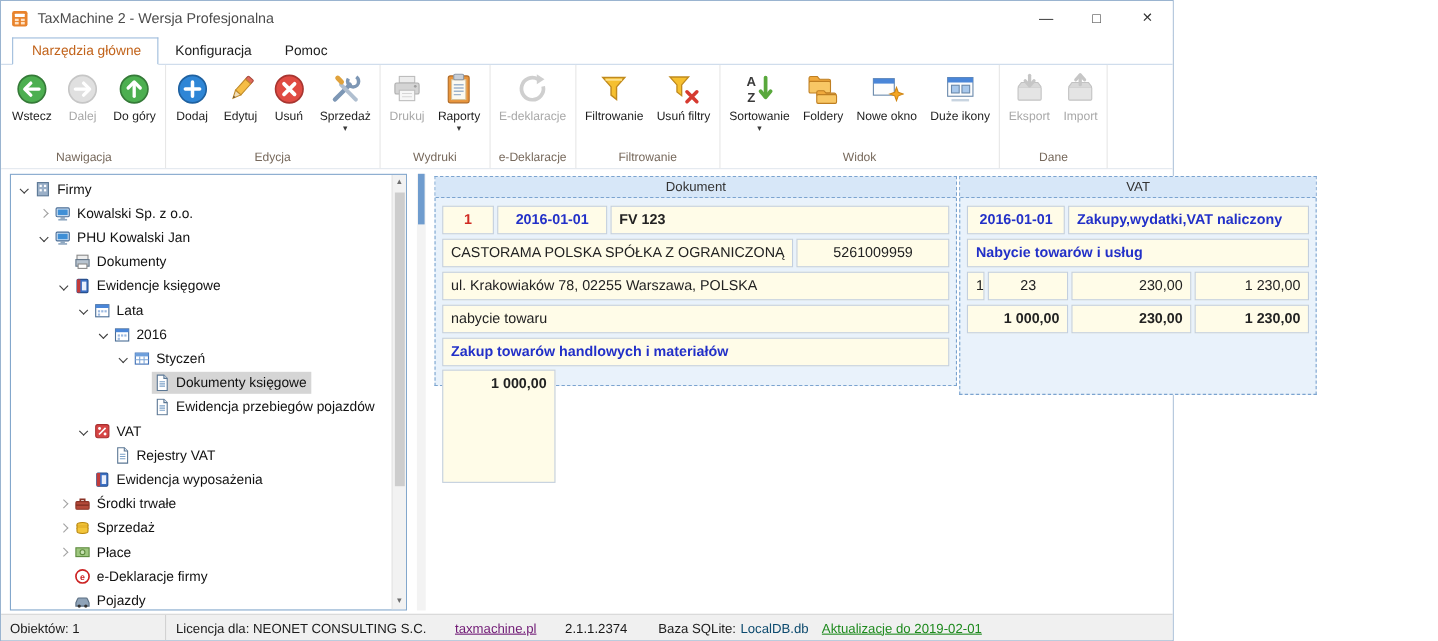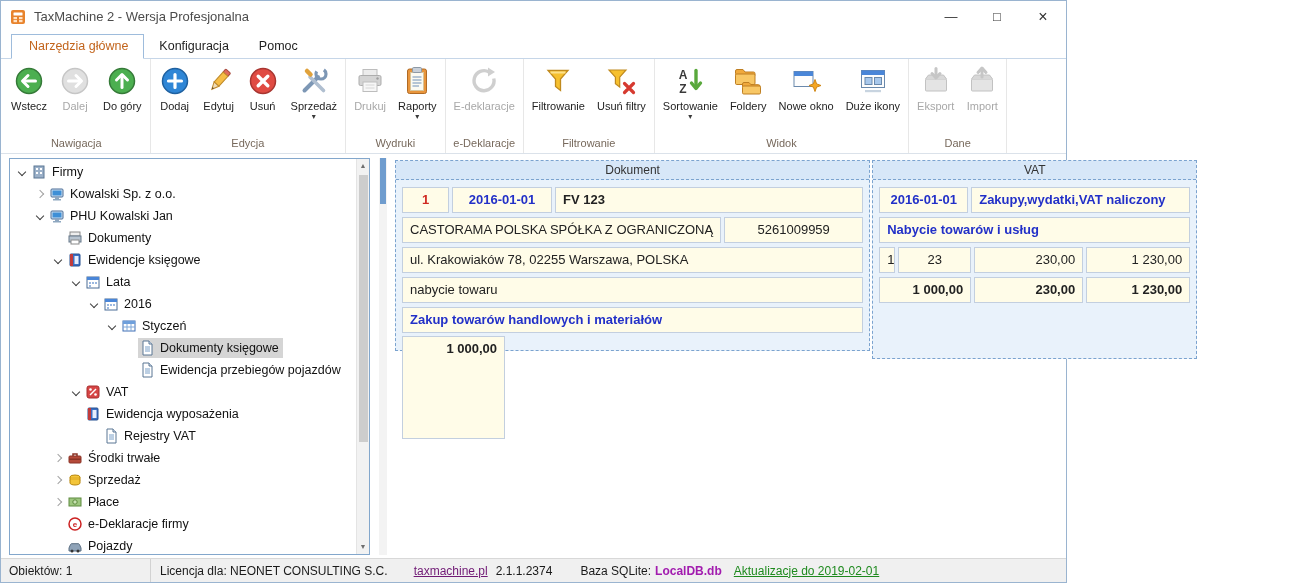--- a/index.html
+++ b/index.html
@@ -81,23 +81,23 @@
   .w-vdate { width:89px; flex:0 0 89px; }
   .vgrid { display:grid; grid-template-columns:1fr 73px 109px 104px; gap:3px; margin-bottom:4px; }
   .vgrid:last-child { margin-bottom:0; }
   .span2 { grid-column:1 / span 2; }
 
   
   .statusbar { height:24px; flex:0 0 24px; background:#f0f0f0; border-top:1px solid #d8d8d8; display:flex; align-items:center; font-size:12px; color:#1a1a1a; }
   .sb-objects { width:150px; padding-left:8px; border-right:1px solid #d2d2d2; align-self:stretch; display:flex; align-items:center; }
   .sb-license { padding-left:9px; }
   .sb-link { color:#701a75; text-decoration:underline; margin-left:26px; cursor:pointer; }
-  .sb-version { margin-left:8px; }
+  .sb-version { margin-left:26px; }
   .sb-db { margin-left:28px; }
-  .sb-dbvalue { color:#a21caf; font-weight:bold; margin-left:4px; }
+  .sb-dbvalue { color:#0c4a6e; font-weight:normal; margin-left:4px; }
   .sb-updates { color:#1e8a1e; text-decoration:underline; margin-left:12px; cursor:pointer; }
 </style>
 </head>
 <body>
 
 <div class="window">
 
   <div class="titlebar">
     <span class="logo">
       <svg viewBox="0 0 16 16">
@@ -503,44 +503,44 @@
                 <svg viewBox="0 0 16 16">
                   <rect x="2" y="2" width="12" height="12" rx="2" fill="#d64545" stroke="#a82f2f"></rect>
                   <path d="M5 11 11 5" stroke="#fff" stroke-width="1.5"></path>
                   <circle cx="5.5" cy="5.5" r="1.3" fill="#fff"></circle>
                   <circle cx="10.5" cy="10.5" r="1.3" fill="#fff"></circle>
                 </svg>
               </span>
               <span class="tlabel">VAT</span>
             </span>
           </div>
+          <div class="titem" style="padding-left: 76px;">
+            <span class="chev"></span>
+            <span class="tinner">
+              <span class="ticon">
+                <svg viewBox="0 0 16 16">
+                  <path d="M4 1h6l3 3v11H4z" fill="#fff" stroke="#5b7794"></path>
+                  <path d="M10 1v3h3" fill="#dce6f2" stroke="#5b7794"></path>
+                  <path d="M6 7h5M6 9h5M6 11h5" stroke="#7aa0c8"></path>
+                </svg>
+              </span>
+              <span class="tlabel">Rejestry VAT</span>
+            </span>
+          </div>
           <div class="titem" style="padding-left: 58px;">
             <span class="chev"></span>
             <span class="tinner">
               <span class="ticon">
                 <svg viewBox="0 0 16 16">
                   <rect x="3" y="2" width="10" height="12" rx="1" fill="#3a6fc4" stroke="#27508f"></rect>
                   <rect x="3" y="2" width="3" height="12" fill="#c23b3b"></rect>
                   <rect x="7.5" y="4" width="4" height="8" fill="#e8eefc"></rect>
                 </svg>
               </span>
               <span class="tlabel">Ewidencja wyposażenia</span>
-            </span>
-          </div>
-          <div class="titem" style="padding-left: 76px;">
-            <span class="chev"></span>
-            <span class="tinner">
-              <span class="ticon">
-                <svg viewBox="0 0 16 16">
-                  <path d="M4 1h6l3 3v11H4z" fill="#fff" stroke="#5b7794"></path>
-                  <path d="M10 1v3h3" fill="#dce6f2" stroke="#5b7794"></path>
-                  <path d="M6 7h5M6 9h5M6 11h5" stroke="#7aa0c8"></path>
-                </svg>
-              </span>
-              <span class="tlabel">Rejestry VAT</span>
             </span>
           </div>
           <div class="titem" style="padding-left: 40px;">
             <span class="chev col"></span>
             <span class="tinner">
               <span class="ticon">
                 <svg viewBox="0 0 16 16">
                   <rect x="2" y="6" width="12" height="7" rx="1" fill="#b54a3a" stroke="#8a3326"></rect>
                   <path d="M6 6V4h4v2" stroke="#8a3326" fill="none" stroke-width="1.5"></path>
                   <rect x="2" y="8.5" width="12" height="1.5" fill="#8a3326"></rect>

